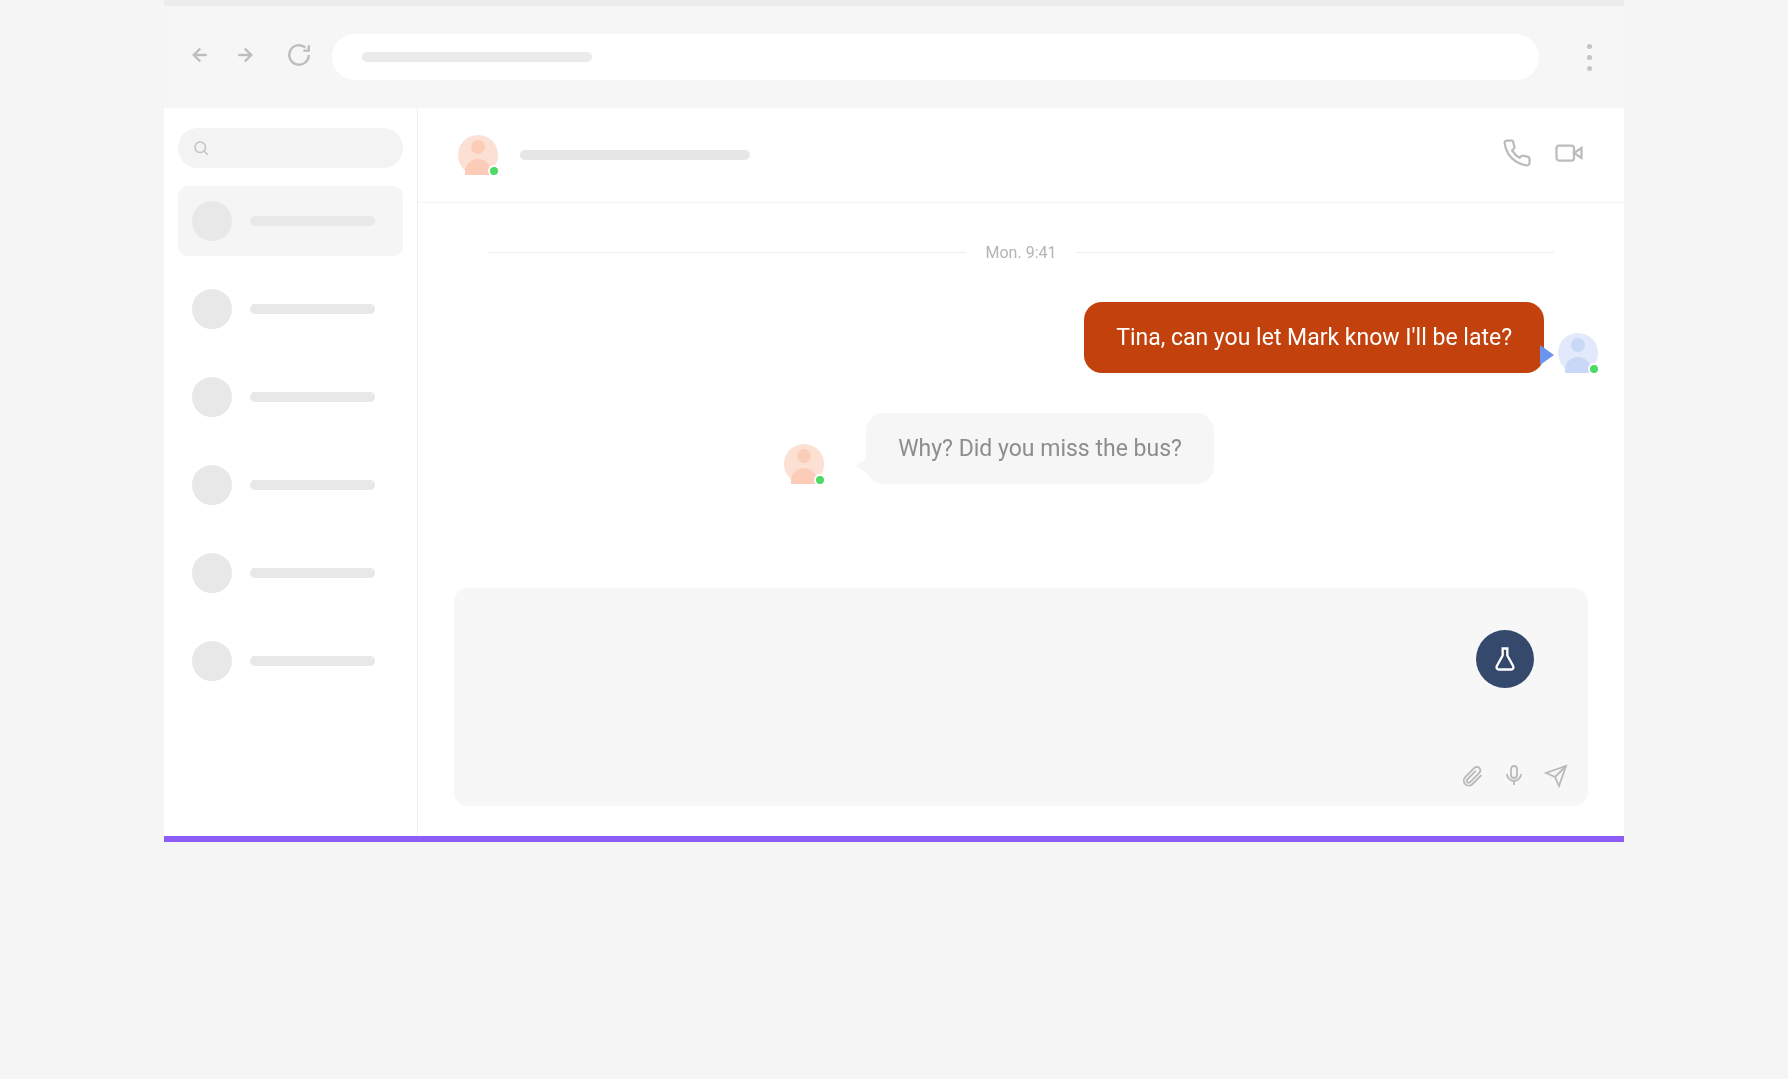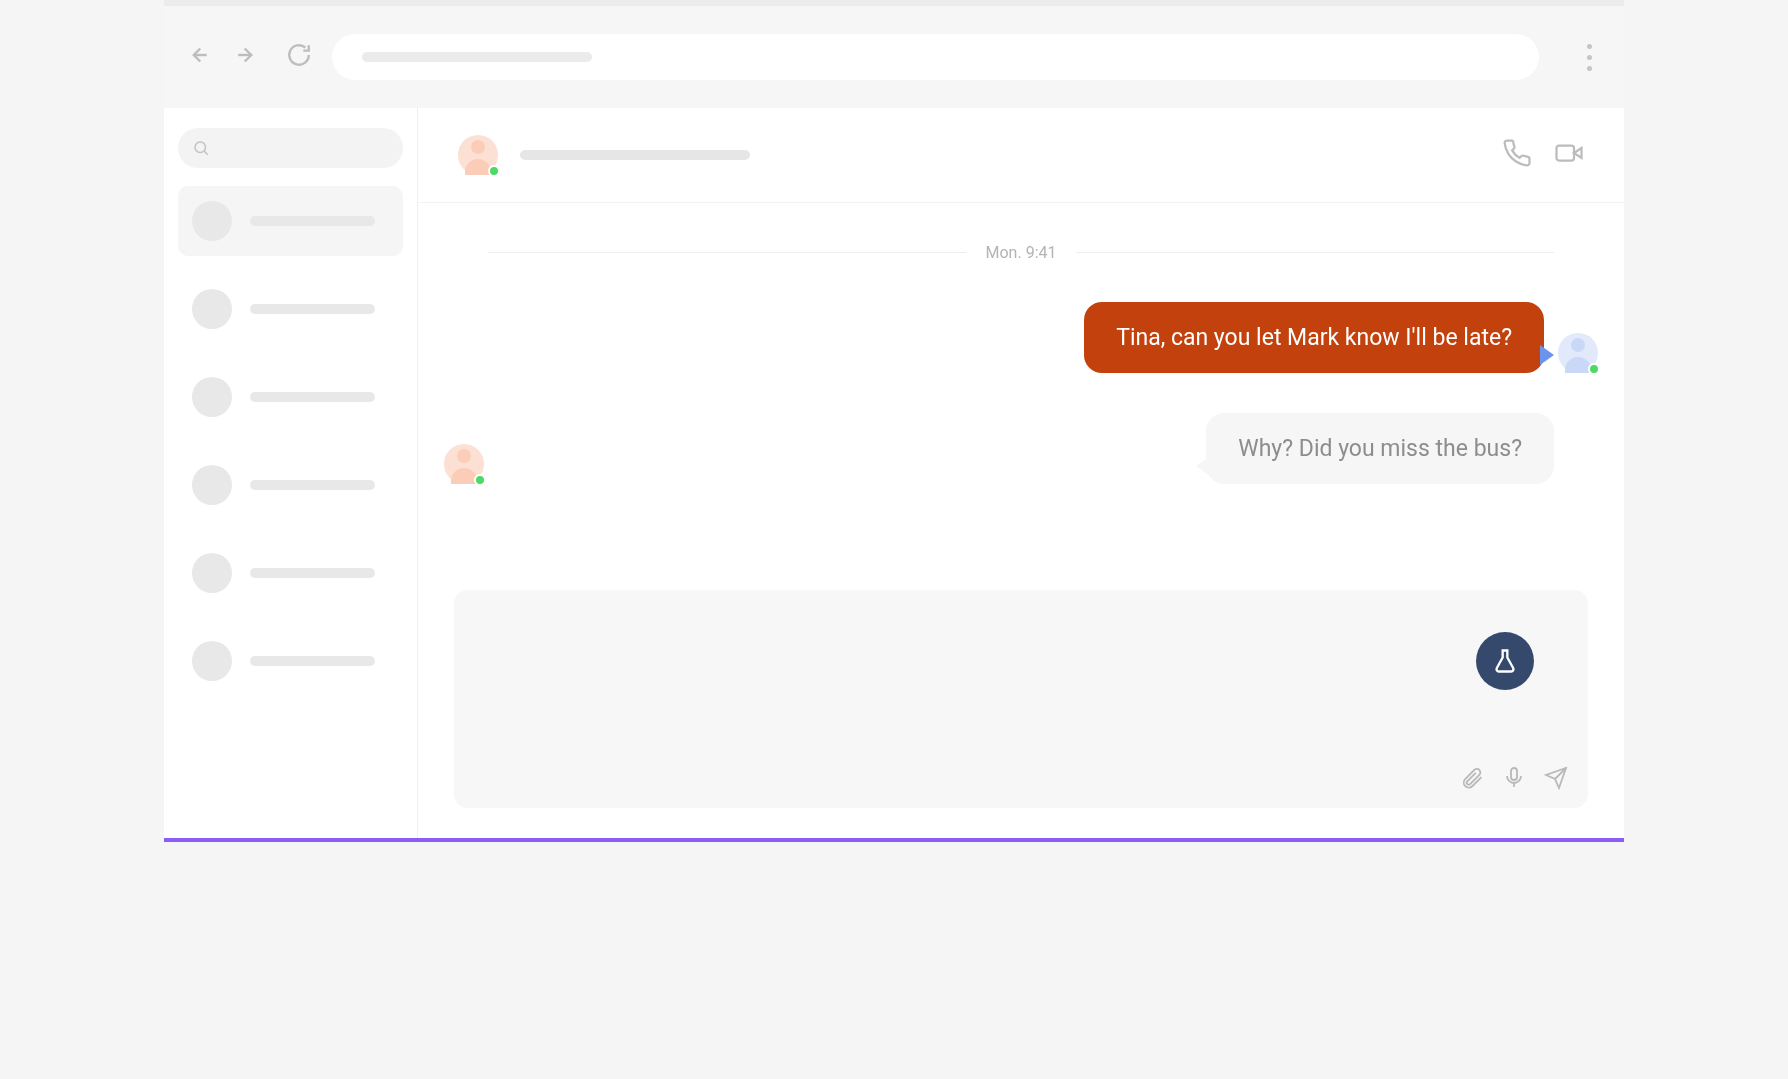--- a/index.html
+++ b/index.html
@@ -14,21 +14,21 @@
       height: 1079px;
       overflow: hidden;
     }
     .window {
       background: #ffffff;
       width: 1460px;
       height: 842px;
       margin: 0 auto;
       display: flex;
       flex-direction: column;
-      border-bottom: 4px solid #8b5cf6;
+      border-bottom: 6px solid #8b5cf6;
     }
     .browser-bar {
       height: 102px;
       background: #f6f6f7;
       display: flex;
       align-items: center;
       padding: 0 20px;
       gap: 20px;
     }
     .browser-tabs-stripe {
@@ -233,21 +233,21 @@
       align-items: flex-end;
       gap: 14px;
       margin-bottom: 40px;
       position: relative;
     }
     .msg-row.sent {
       justify-content: flex-end;
       margin-right: -44px;
     }
     .msg-row.received {
-      justify-content: space-between;
+      justify-content: center;
       margin-left: -44px;
       gap: 42px;
     }
     .bubble {
       padding: 22px 32px;
       border-radius: 18px;
       font-size: 23px;
       position: relative;
       max-width: 590px;
     }

